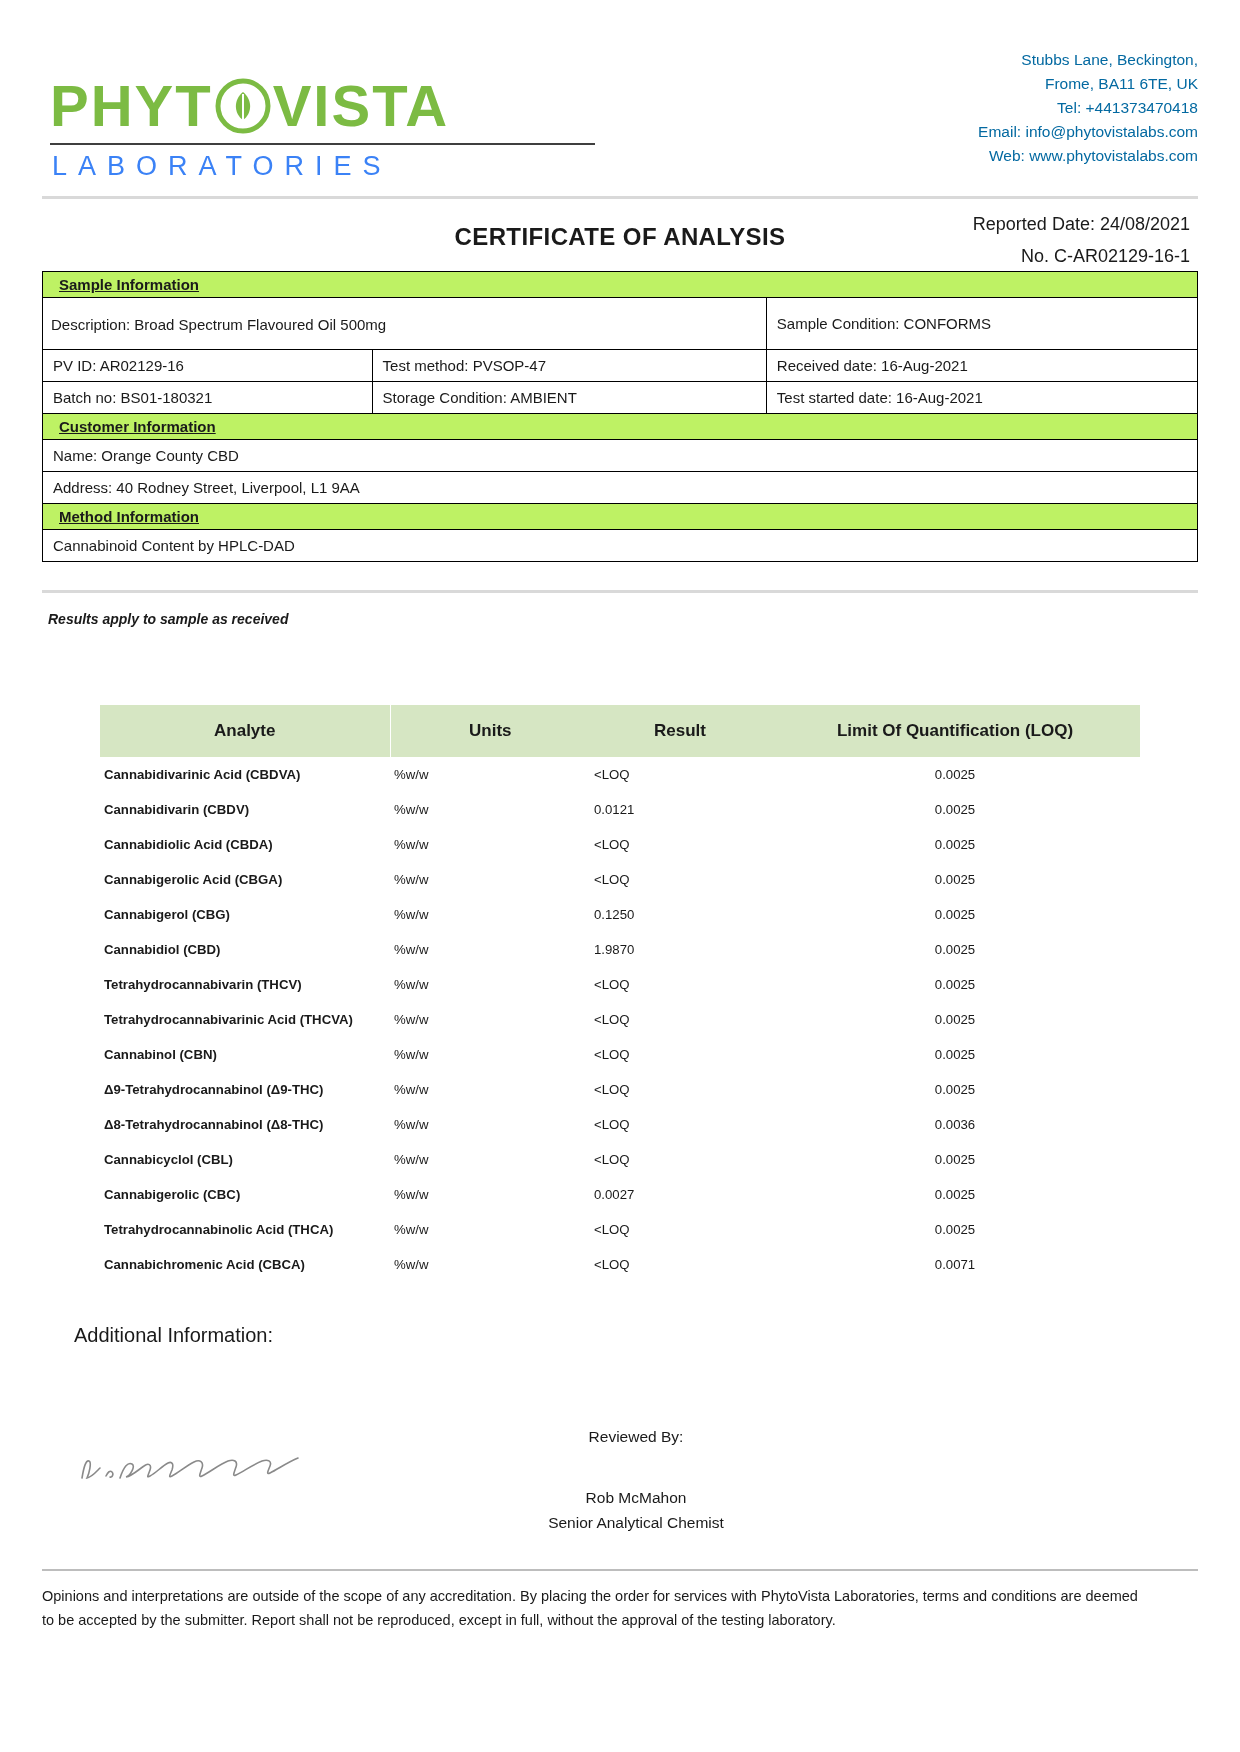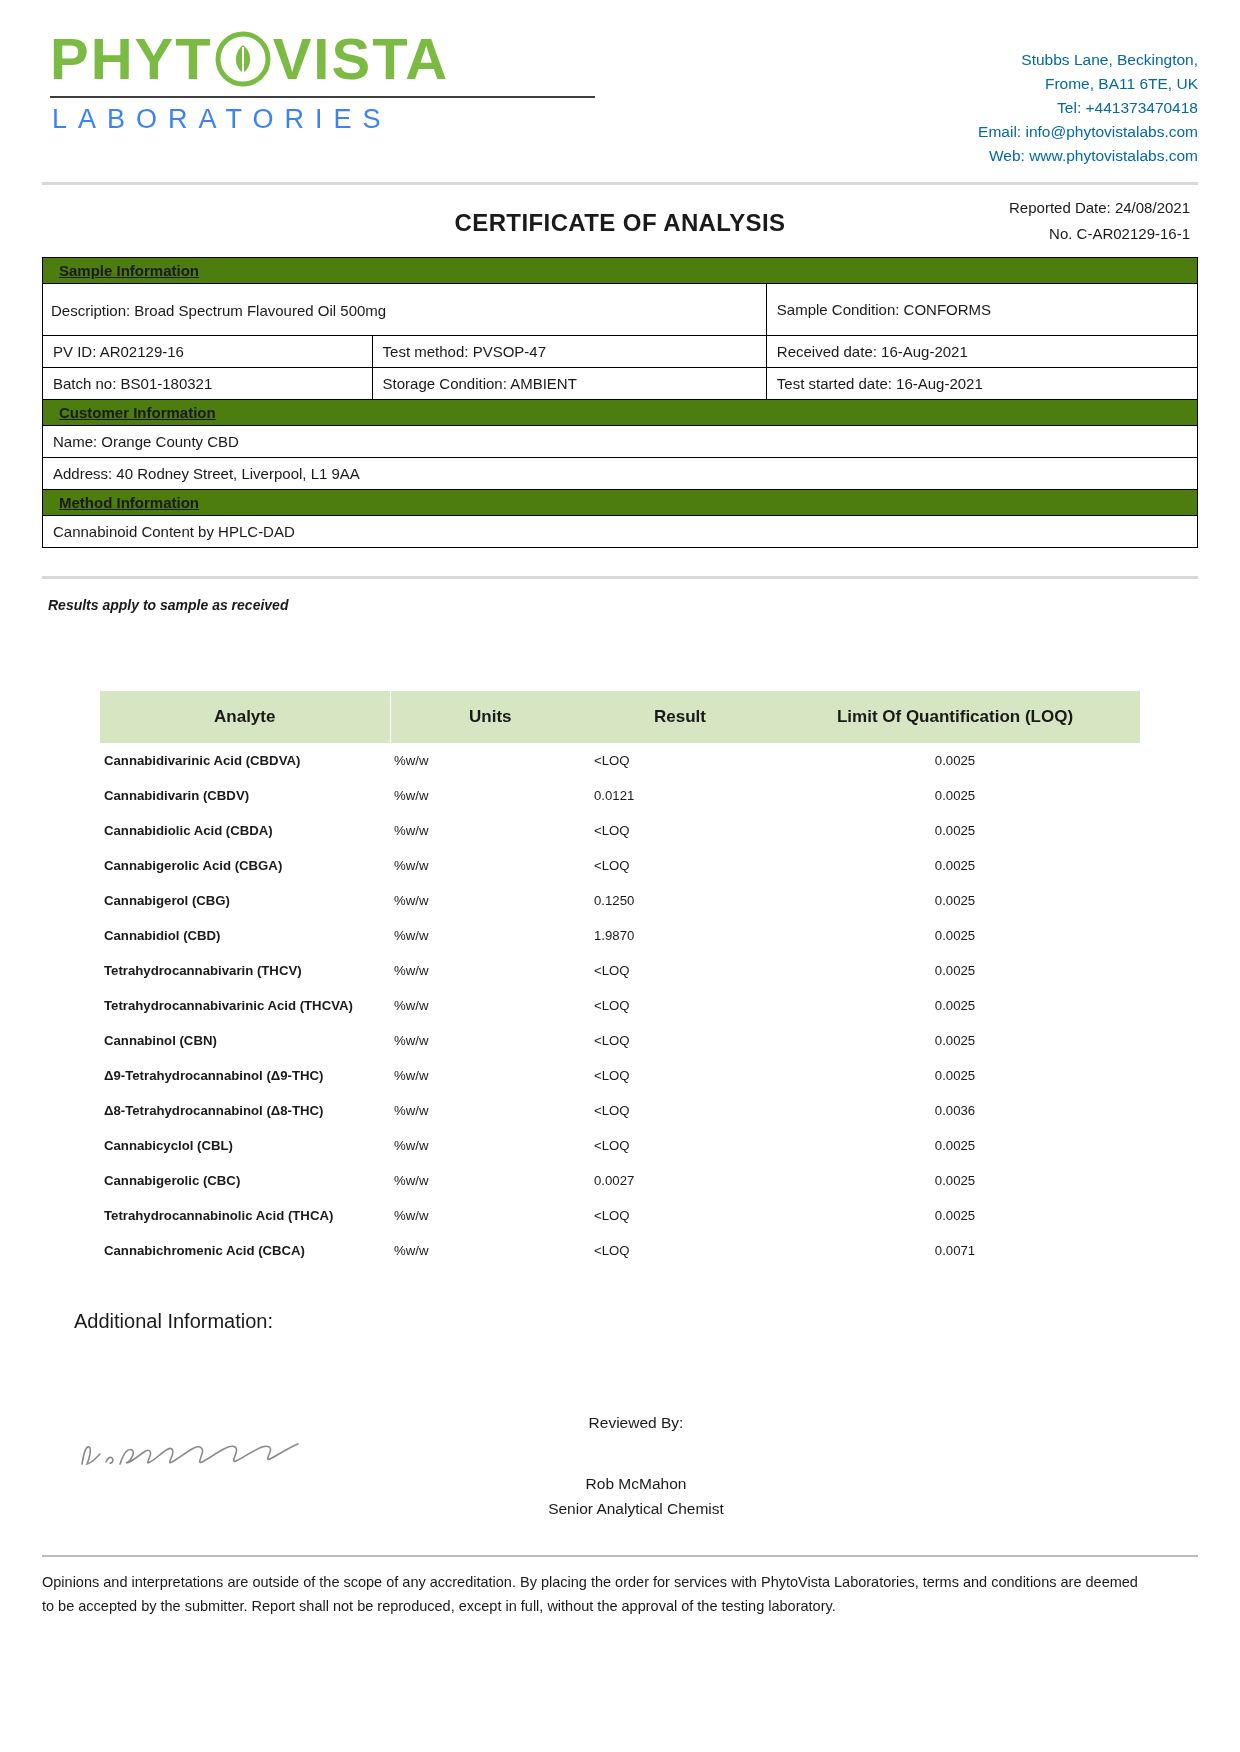--- a/index.html
+++ b/index.html
@@ -27,20 +27,21 @@
   .brand { padding-left: 8px; }
   .brand-name {
     font-size: 58px;
     letter-spacing: 2px;
     color: #7cbb43;
     font-weight: bold;
     line-height: 1;
     display: flex;
     align-items: center;
     font-family: "Liberation Sans", sans-serif;
+    margin-top: 47px;
   }
   .brand-name .leafmark {
     display: inline-block;
     width: 56px;
     height: 56px;
     position: relative;
     margin: 0 2px;
   }
   .brand-rule {
     height: 2px;
@@ -79,38 +80,38 @@
     text-align: center;
     font-size: 24px;
     font-weight: bold;
     letter-spacing: 0.4px;
   }
   .report-meta {
     position: absolute;
     right: 8px;
     top: 0;
     text-align: right;
-    font-size: 15px;
+    font-size: 18px;
     line-height: 1.75;
   }
 
   
   table.info {
     width: 100%;
     border-collapse: collapse;
     font-size: 15px;
     margin-top: 4px;
   }
   table.info td {
     border: 1px solid #000;
     padding: 7px 8px;
     vertical-align: middle;
   }
   .sec-head {
-    background: #4d7c0f;
+    background: #bef264;
     font-weight: bold;
     font-size: 15px;
     padding: 4px 8px 4px 16px !important;
     text-decoration: underline;
   }
   .tall { height: 52px; vertical-align: top; padding-top: 8px !important; }
   .cell-pad { padding-left: 10px !important; }
 
   
   .hr-thin {

